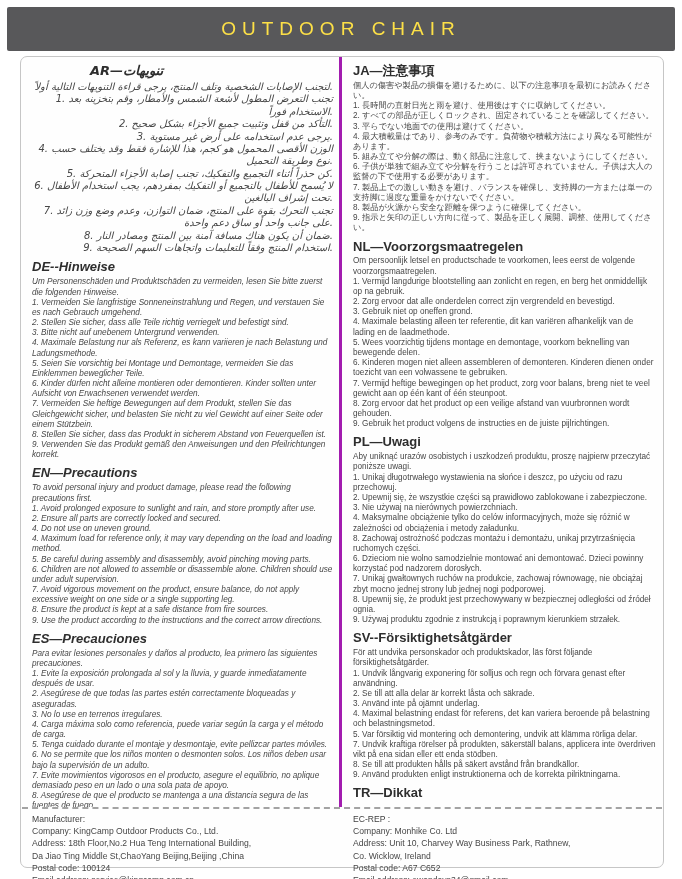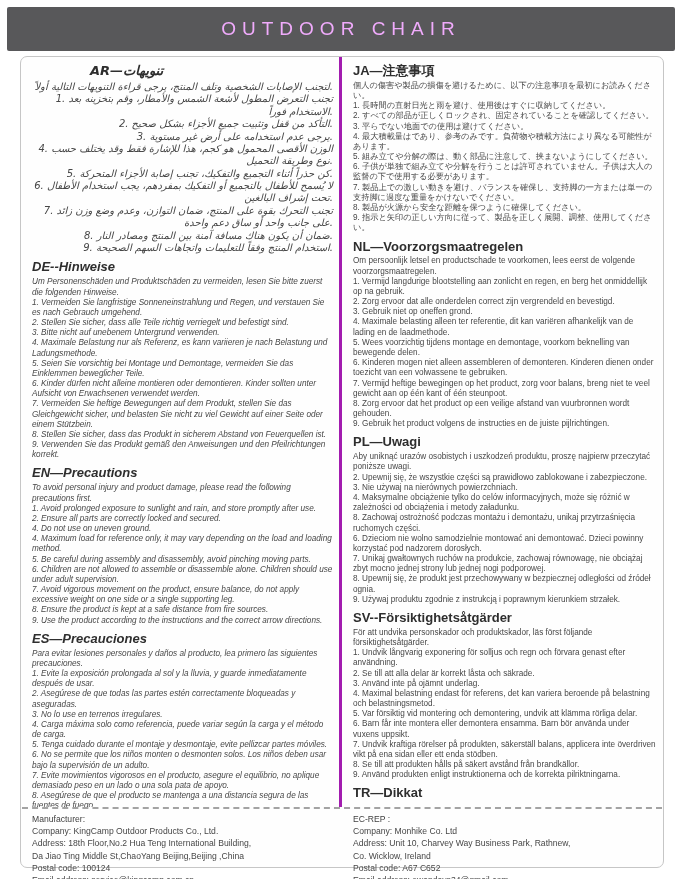--- a/index.html
+++ b/index.html
@@ -6,21 +6,21 @@
   body{
     width:682px;height:879px;background:#ffffff;
     font-family:"Liberation Sans","DejaVu Sans",sans-serif;
     color:#3b3b3b;position:relative;overflow:hidden;
   }
   .titlebar{
     margin:7px 7px 5px 7px;height:44px;background:#58585a;border-radius:2px;
     display:flex;align-items:center;justify-content:center;
   }
   .titlebar span{
-    color:#f0abfc;font-size:19px;letter-spacing:6px;font-weight:500;
+    color:#fde047;font-size:19px;letter-spacing:6px;font-weight:500;
     font-family:"Liberation Sans",sans-serif;
   }
   .frame{
     margin-left:20px;width:644px;height:812px;box-sizing:border-box;
     border:1px solid #c6c6c6;border-radius:7px;
     display:flex;flex-direction:column;background:#fefefe;
   }
   .columns{flex:1;display:flex;overflow:hidden;}
   .col{width:50%;box-sizing:border-box;padding:2px 6px 0 11px;}
   .col-left{border-right:3px solid #a21caf;font-style:italic;}
@@ -156,41 +156,41 @@
               <div class="section-item">7. Vermijd heftige bewegingen op het product, zorg voor balans, breng niet te veel gewicht aan op één kant of één steunpoot.</div>
               <div class="section-item">8. Zorg ervoor dat het product op een veilige afstand van vuurbronnen wordt gehouden.</div>
               <div class="section-item">9. Gebruik het product volgens de instructies en de juiste pijlrichtingen.</div>
             </div>
   </div>
 
   <div class="section">
     <div class="section-title">PL—Uwagi</div>
     <div class="section-intro">Aby uniknąć urazów osobistych i uszkodzeń produktu, proszę najpierw przeczytać poniższe uwagi.</div>
     <div class="section-items">
+              <div class="section-item">1. Unikaj długotrwałego wystawienia na słońce i deszcz, po użyciu od razu przechowuj.</div>
               <div class="section-item">2. Upewnij się, że wszystkie części są prawidłowo zablokowane i zabezpieczone.</div>
               <div class="section-item">3. Nie używaj na nierównych powierzchniach.</div>
               <div class="section-item">4. Maksymalne obciążenie  tylko do celów informacyjnych, może się różnić w zależności od obciążenia i metody załadunku.</div>
               <div class="section-item">8. Zachowaj ostrożność podczas montażu i demontażu, unikaj przytrzaśnięcia ruchomych części.</div>
               <div class="section-item">6. Dzieciom nie wolno samodzielnie montować ani demontować. Dzieci powinny korzystać pod nadzorem dorosłych.</div>
               <div class="section-item">7. Unikaj gwałtownych ruchów na produkcie, zachowaj równowagę, nie obciążaj zbyt mocno jednej strony lub jednej nogi podporowej.</div>
               <div class="section-item">8. Upewnij się, że produkt jest przechowywany w bezpiecznej odległości od źródeł ognia.</div>
               <div class="section-item">9. Używaj produktu zgodnie z instrukcją i poprawnym kierunkiem strzałek.</div>
             </div>
   </div>
 
   <div class="section">
     <div class="section-title">SV--Försiktighetsåtgärder</div>
     <div class="section-intro">För att undvika personskador och produktskador, läs först följande försiktighetsåtgärder.</div>
     <div class="section-items">
               <div class="section-item">1. Undvik långvarig exponering för solljus och regn och förvara genast efter användning.</div>
               <div class="section-item">2. Se till att alla delar är korrekt låsta och säkrade.</div>
               <div class="section-item">3. Använd inte på ojämnt underlag.</div>
               <div class="section-item">4. Maximal belastning  endast för referens, det kan variera beroende på belastning och belastningsmetod.</div>
               <div class="section-item">5. Var försiktig vid montering och demontering, undvik att klämma rörliga delar.</div>
-              <div class="section-item">6. Barn får inte montera eller demontera ensamma. Barn bör använda under vuxens uppsikt.</div>
               <div class="section-item">7. Undvik kraftiga rörelser på produkten, säkerställ balans, applicera inte överdriven vikt på ena sidan eller ett enda stödben.</div>
               <div class="section-item">8. Se till att produkten hålls på säkert avstånd från brandkällor.</div>
               <div class="section-item">9. Använd produkten enligt instruktionerna och de korrekta pilriktningarna.</div>
             </div>
   </div>
 
   <div class="section">
     <div class="section-title">TR—Dikkat</div>
 
   </div>

